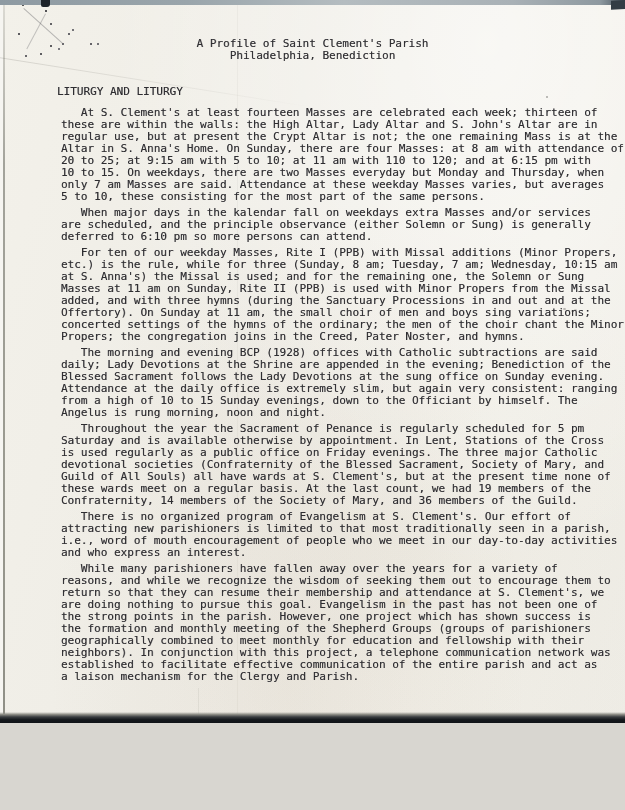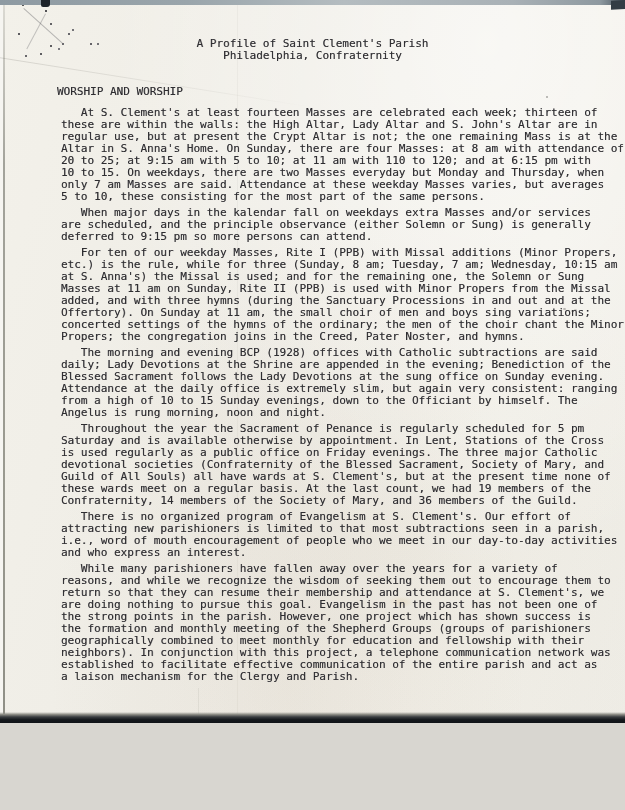--- a/index.html
+++ b/index.html
@@ -136,36 +136,36 @@
   <div class="smudge-bottom"></div>
   <div class="stain-1"></div>
   <div class="speck"></div>
   <div class="scratch-1"></div>
   <div class="scratch-2"></div>
   <div class="faint-mark-1"></div>
   <div class="faint-mark-2"></div>
 
   <div class="title-block">
     <div class="txt">A Profile of Saint Clement's Parish</div>
-    <div class="txt">Philadelphia, Confraternity</div>
+    <div class="txt">Philadelphia, Benediction</div>
   </div>
 
   <div class="doc-body">
-    <div class="txt heading heading-1">WORSHIP AND WORSHIP</div>
+    <div class="txt heading heading-1">LITURGY AND LITURGY</div>
     <div class="txt para">   At S. Clement's at least fourteen Masses are celebrated each week; thirteen of
 these are within the walls: the High Altar, Lady Altar and S. John's Altar are in
 regular use, but at present the Crypt Altar is not; the one remaining Mass is at the
 Altar in S. Anna's Home. On Sunday, there are four Masses: at 8 am with attendance of
 20 to 25; at 9:15 am with 5 to 10; at 11 am with 110 to 120; and at 6:15 pm with
 10 to 15. On weekdays, there are two Masses everyday but Monday and Thursday, when
 only 7 am Masses are said. Attendance at these weekday Masses varies, but averages
 5 to 10, these consisting for the most part of the same persons.</div>
     <div class="txt para">   When major days in the kalendar fall on weekdays extra Masses and/or services
 are scheduled, and the principle observance (either Solemn or Sung) is generally
-deferred to 9:15 pm so more persons can attend.</div>
+deferred to 6:10 pm so more persons can attend.</div>
     <div class="txt para">   For ten of our weekday Masses, Rite I (PPB) with Missal additions (Minor Propers,
 etc.) is the rule, while for three (Sunday, 8 am; Tuesday, 7 am; Wednesday, 10:15 am
 at S. Anna's) the Missal is used; and for the remaining one, the Solemn or Sung
 Masses at 11 am on Sunday, Rite II (PPB) is used with Minor Propers from the Missal
 added, and with three hymns (during the Sanctuary Processions in and out and at the
 Offertory). On Sunday at 11 am, the small choir of men and boys sing variations;
 concerted settings of the hymns of the ordinary; the men of the choir chant the Minor
 Propers; the congregation joins in the Creed, Pater Noster, and hymns.</div>
     <div class="txt para">   The morning and evening BCP (1928) offices with Catholic subtractions are said
 daily; Lady Devotions at the Shrine are appended in the evening; Benediction of the
@@ -175,21 +175,21 @@
 Angelus is rung morning, noon and night.</div>
     <div class="txt para">   Throughout the year the Sacrament of Penance is regularly scheduled for 5 pm
 Saturday and is available otherwise by appointment. In Lent, Stations of the Cross
 is used regularly as a public office on Friday evenings. The three major Catholic
 devotional societies (Confraternity of the Blessed Sacrament, Society of Mary, and
 Guild of All Souls) all have wards at S. Clement's, but at the present time none of
 these wards meet on a regular basis. At the last count, we had 19 members of the
 Confraternity, 14 members of the Society of Mary, and 36 members of the Guild.</div>
 
     <div class="txt para">   There is no organized program of Evangelism at S. Clement's. Our effort of
-attracting new parishioners is limited to that most subtractions seen in a parish,
+attracting new parishioners is limited to that most traditionally seen in a parish,
 i.e., word of mouth encouragement of people who we meet in our day-to-day activities
 and who express an interest.</div>
     <div class="txt para">   While many parishioners have fallen away over the years for a variety of
 reasons, and while we recognize the wisdom of seeking them out to encourage them to
 return so that they can resume their membership and attendance at S. Clement's, we
 are doing nothing to pursue this goal. Evangelism in the past has not been one of
 the strong points in the parish. However, one project which has shown success is
 the formation and monthly meeting of the Shepherd Groups (groups of parishioners
 geographically combined to meet monthly for education and fellowship with their
 neighbors). In conjunction with this project, a telephone communication network was

